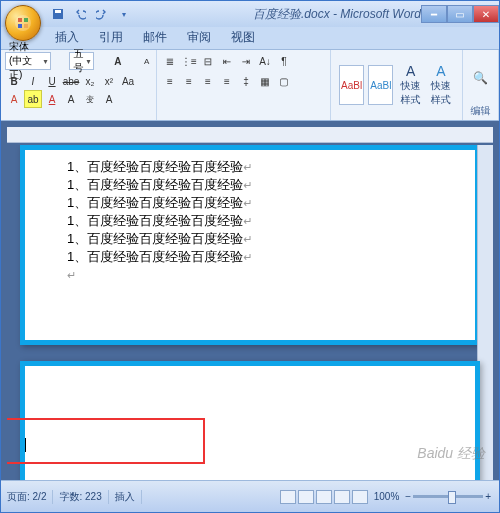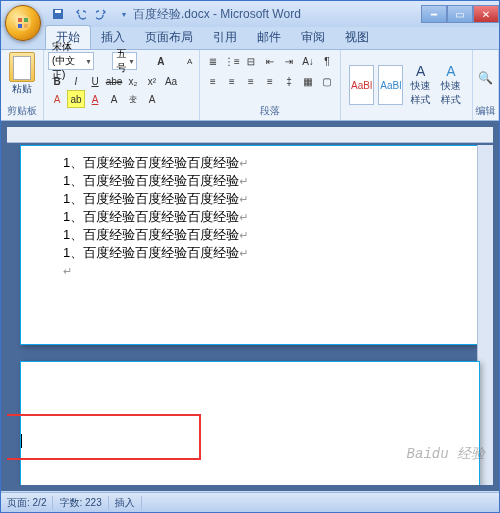--- a/index.html
+++ b/index.html
@@ -3,21 +3,21 @@
 <meta charset="utf-8">
 <style>
 * { margin:0; padding:0; box-sizing:border-box; font-family:"Microsoft YaHei","SimSun",sans-serif; }
 body { background:#fff; width:500px; height:513px; overflow:hidden; font-size:11px; }
 .win { border:1px solid #3b75c9; width:500px; height:513px; background:#c7dbf5; position:relative; }
 .titlebar { height:26px; background:linear-gradient(#dbe8fb,#bcd3f1); display:flex; align-items:center; }
 .office-btn { width:36px; height:36px; border-radius:50%; background:radial-gradient(circle at 30% 30%,#fde79a,#f5b225,#c56d09); border:1px solid #9a5a06; position:absolute; left:4px; top:4px; z-index:20; box-shadow:0 1px 4px rgba(0,0,0,.4); display:flex; align-items:center; justify-content:center; }
 .office-btn svg { width:20px; height:20px; }
 .qat { margin-left:48px; display:flex; gap:4px; align-items:center; }
 .qat .qb { width:18px; height:18px; border:1px solid transparent; display:flex; align-items:center; justify-content:center; }
-.title-text { flex:1; text-align:left; color:#3a5a8a; font-size:12px; }
+.title-text { flex:1; text-align:right; color:#3a5a8a; font-size:12px;font-style:italic; }
 .winctrl { display:flex; }
 .winctrl div { width:26px; height:18px; border:1px solid #6b8fc6; display:flex; align-items:center; justify-content:center; font-size:10px; color:#fff; }
 .wc-min,.wc-max { background:linear-gradient(#aec9ef,#7ca8df); }
 .wc-close { background:linear-gradient(#f08080,#c23535); }
 .tabs { display:flex; margin-left:44px; height:22px; align-items:flex-end; }
 .tab { padding:3px 10px; color:#2a4a7a; font-size:12px; cursor:pointer; }
 .tab.active { background:#edf3fb; border:1px solid #9db9dd; border-bottom:none; border-radius:3px 3px 0 0; }
 .ribbon { background:#edf3fb; border-top:1px solid #9db9dd; border-bottom:1px solid #9db9dd; height:72px; display:flex; }
 .group { border-right:1px solid #c5d7ee; padding:2px 4px; display:flex; flex-direction:column; justify-content:space-between; }
 .glabel { text-align:center; font-size:10px; color:#4a6a9a; padding-top:1px; }
@@ -30,36 +30,36 @@
 .combo:after { content:"▾"; margin-left:3px; font-size:8px; color:#555; }
 .btn-row { display:flex; gap:1px; }
 .rb { width:18px; height:18px; border:1px solid transparent; display:flex; align-items:center; justify-content:center; font-size:10px; color:#333; }
 .para-grp { flex:1; }
 .styles { display:flex; gap:4px; align-items:center; padding:0 4px; }
 .style-preview { width:32px; height:40px; border:1px solid #a8bedd; background:#fff; display:flex; flex-direction:column; align-items:center; justify-content:center; font-size:10px; }
 .style-btn { width:34px; text-align:center; font-size:10px; color:#2a4a7a; }
 .editing { width:36px; padding:2px; }
 .doc-area { background:#4a6a9a; height:370px; padding:6px; overflow:hidden; position:relative; }
 .ruler { height:16px; background:#e8eef8; border-bottom:1px solid #b0c0d8; margin-bottom:2px; }
-.page { background:#fff; border:1px solid #0ea5e9; box-shadow:2px 2px 6px rgba(0,0,0,.3); margin:0 auto; width:460px; padding:8px 42px 20px; font-family:SimSun; font-size:13px; color:#000; }
+.page { background:#fff; border:5px solid #0ea5e9; box-shadow:2px 2px 6px rgba(0,0,0,.3); margin:0 auto; width:460px; padding:8px 42px 20px; font-family:SimSun; font-size:13px; color:#000; }
 .page1 { height:200px; }
 .page2 { margin-top:16px; height:180px; position:relative; }
 .list-line { line-height:18px; }
 .pmark:after { content:"↵"; color:#999; font-size:11px; }
 .redbox { position:absolute; border:2px solid #e33; }
 .cursor { width:1px; height:14px; background:#000; position:absolute; }
 .annotation { position:absolute; color:#e33; font-size:20px; font-family:SimSun; }
-.statusbar { position:absolute; left:0; right:0; bottom:0; height:20px; background:linear-gradient(#dbe7f7,#b8cef0); display:flex; align-items:center; font-size:10px; color:#2a4a7a; border-top:1px solid #9db9dd; }
+.statusbar { position:absolute; left:0; right:0; bottom:0; height:32px; background:linear-gradient(#dbe7f7,#b8cef0); display:flex; align-items:center; font-size:10px; color:#2a4a7a; border-top:1px solid #9db9dd; }
 .sb-seg { padding:0 6px; border-right:1px solid #a8c0e0; }
 .sb-right { margin-left:auto; display:flex; align-items:center; gap:2px; padding-right:8px; }
 .view-btn { width:16px; height:14px; border:1px solid #8aa6cc; background:#eaf1fb; }
 .zoom-slider { width:70px; height:3px; background:#8aa6cc; position:relative; }
 .zoom-slider:before { content:""; position:absolute; left:50%; top:-4px; width:6px; height:11px; background:#eaf1fb; border:1px solid #6a8abc; }
 .scrollbar-v { position:absolute; right:0; top:0; bottom:0; width:16px; background:#dce6f4; border-left:1px solid #b0c0d8; }
-.watermark { position:absolute; right:14px; bottom:28px; font-size:14px; color:rgba(120,120,120,.55); font-style:italic;font-family:Liberation Mono, monospace; }
+.watermark { position:absolute; right:14px; bottom:28px; font-size:14px; color:rgba(120,120,120,.55); font-style:italic; }
 </style>
 </head>
 <body>
 
 <div class="win">
   <div class="office-btn">
     <svg viewBox="0 0 20 20">
         <circle cx="10" cy="10" r="8" fill="#fff" opacity=".25"></circle>
         <rect x="5" y="5" width="4" height="4" fill="#d64"></rect>
         <rect x="11" y="5" width="4" height="4" fill="#5a5"></rect>
@@ -91,39 +91,28 @@
     </div>
     <div class="title-text">百度经验.docx - Microsoft Word</div>
     <div class="winctrl">
       <div class="wc-min">━</div>
       <div class="wc-max">▭</div>
       <div class="wc-close">✕</div>
     </div>
   </div>
 
   <div class="tabs">
-    <div class="tab active">开始</div>
     <div class="tab">插入</div>
-    <div class="tab">页面布局</div>
     <div class="tab">引用</div>
     <div class="tab">邮件</div>
     <div class="tab">审阅</div>
     <div class="tab">视图</div>
   </div>
 
   <div class="ribbon">
-    <div class="group clipboard" style="width:46px">
-      <div class="gbody" style="flex-direction:column">
-        <div class="paste">
-          <div class="paste-icon"></div>
-          <div style="font-size:10px;color:#2a4a7a">粘贴</div>
-        </div>
-      </div>
-      <div class="glabel">剪贴板</div>
-    </div>
 
     <div class="group" style="width:156px">
       <div style="flex:1">
         <div class="font-row">
           <div class="combo" style="width:78px">宋体 (中文正)</div>
           <div class="combo" style="width:34px">五号</div>
           <div class="rb" style="font-weight:bold">A</div>
           <div class="rb" style="font-size:8px">A</div>
         </div>
         <div class="btn-row">
@@ -160,21 +149,20 @@
         <div class="btn-row">
           <div class="rb">≡</div>
           <div class="rb">≡</div>
           <div class="rb">≡</div>
           <div class="rb">≡</div>
           <div class="rb">‡</div>
           <div class="rb">▦</div>
           <div class="rb">▢</div>
         </div>
       </div>
-      <div class="glabel">段落</div>
     </div>
 
     <div class="group" style="width:132px">
       <div class="gbody styles">
         <div class="style-preview">
             <span style="color:#c33">AaBl</span>
           </div>
         <div class="style-preview">
             <span style="color:#38c">AaBl</span>
           </div>
@@ -216,14 +204,25 @@
         <div class="annotation" style="left:40px;top:120px">按Backspace或Delete删除</div>
       </div>
     </div>
     <div class="watermark">Baidu 经验</div>
   </div>
 
   <div class="statusbar">
     <div class="sb-seg">页面: 2/2</div>
     <div class="sb-seg">字数: 223</div>
     <div class="sb-seg">插入</div>
+    <div class="sb-right">
+      <div class="view-btn"></div>
+      <div class="view-btn"></div>
+      <div class="view-btn"></div>
+      <div class="view-btn"></div>
+      <div class="view-btn"></div>
+      <span style="margin:0 4px">100%</span>
+      <span>−</span>
+      <div class="zoom-slider"></div>
+      <span>+</span>
+    </div>
   </div>
 </div>
 
 </body></html>

